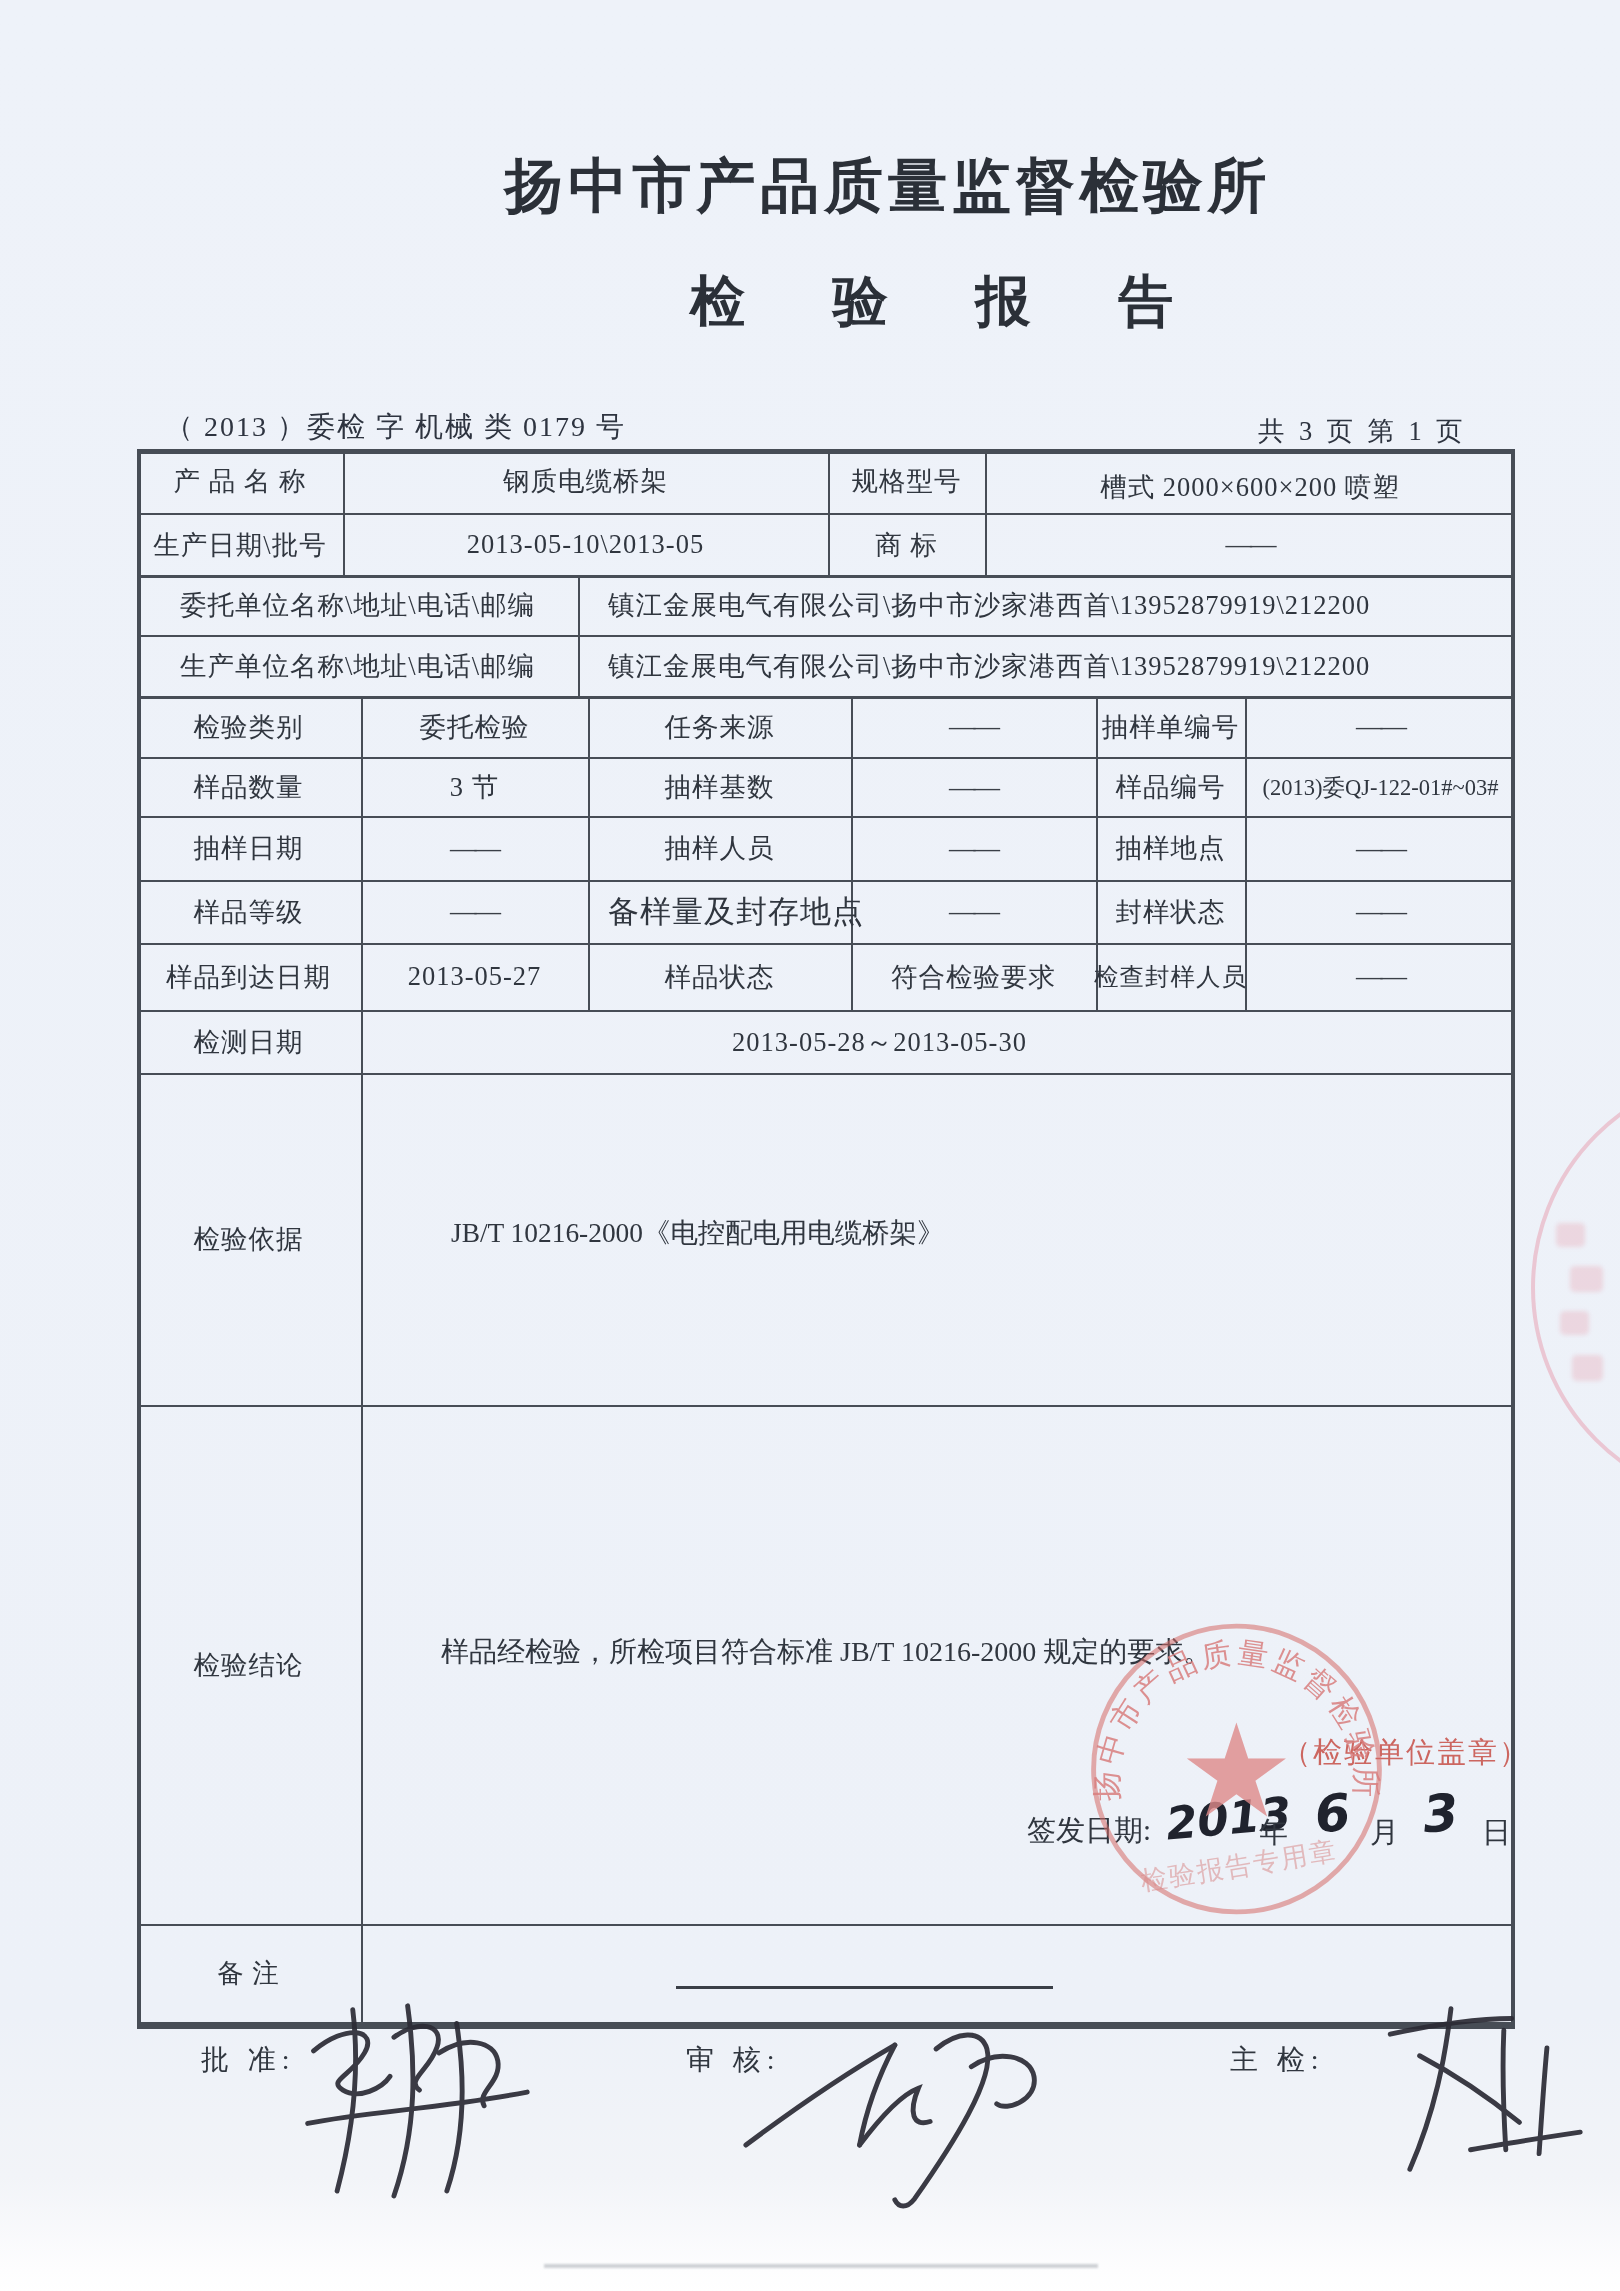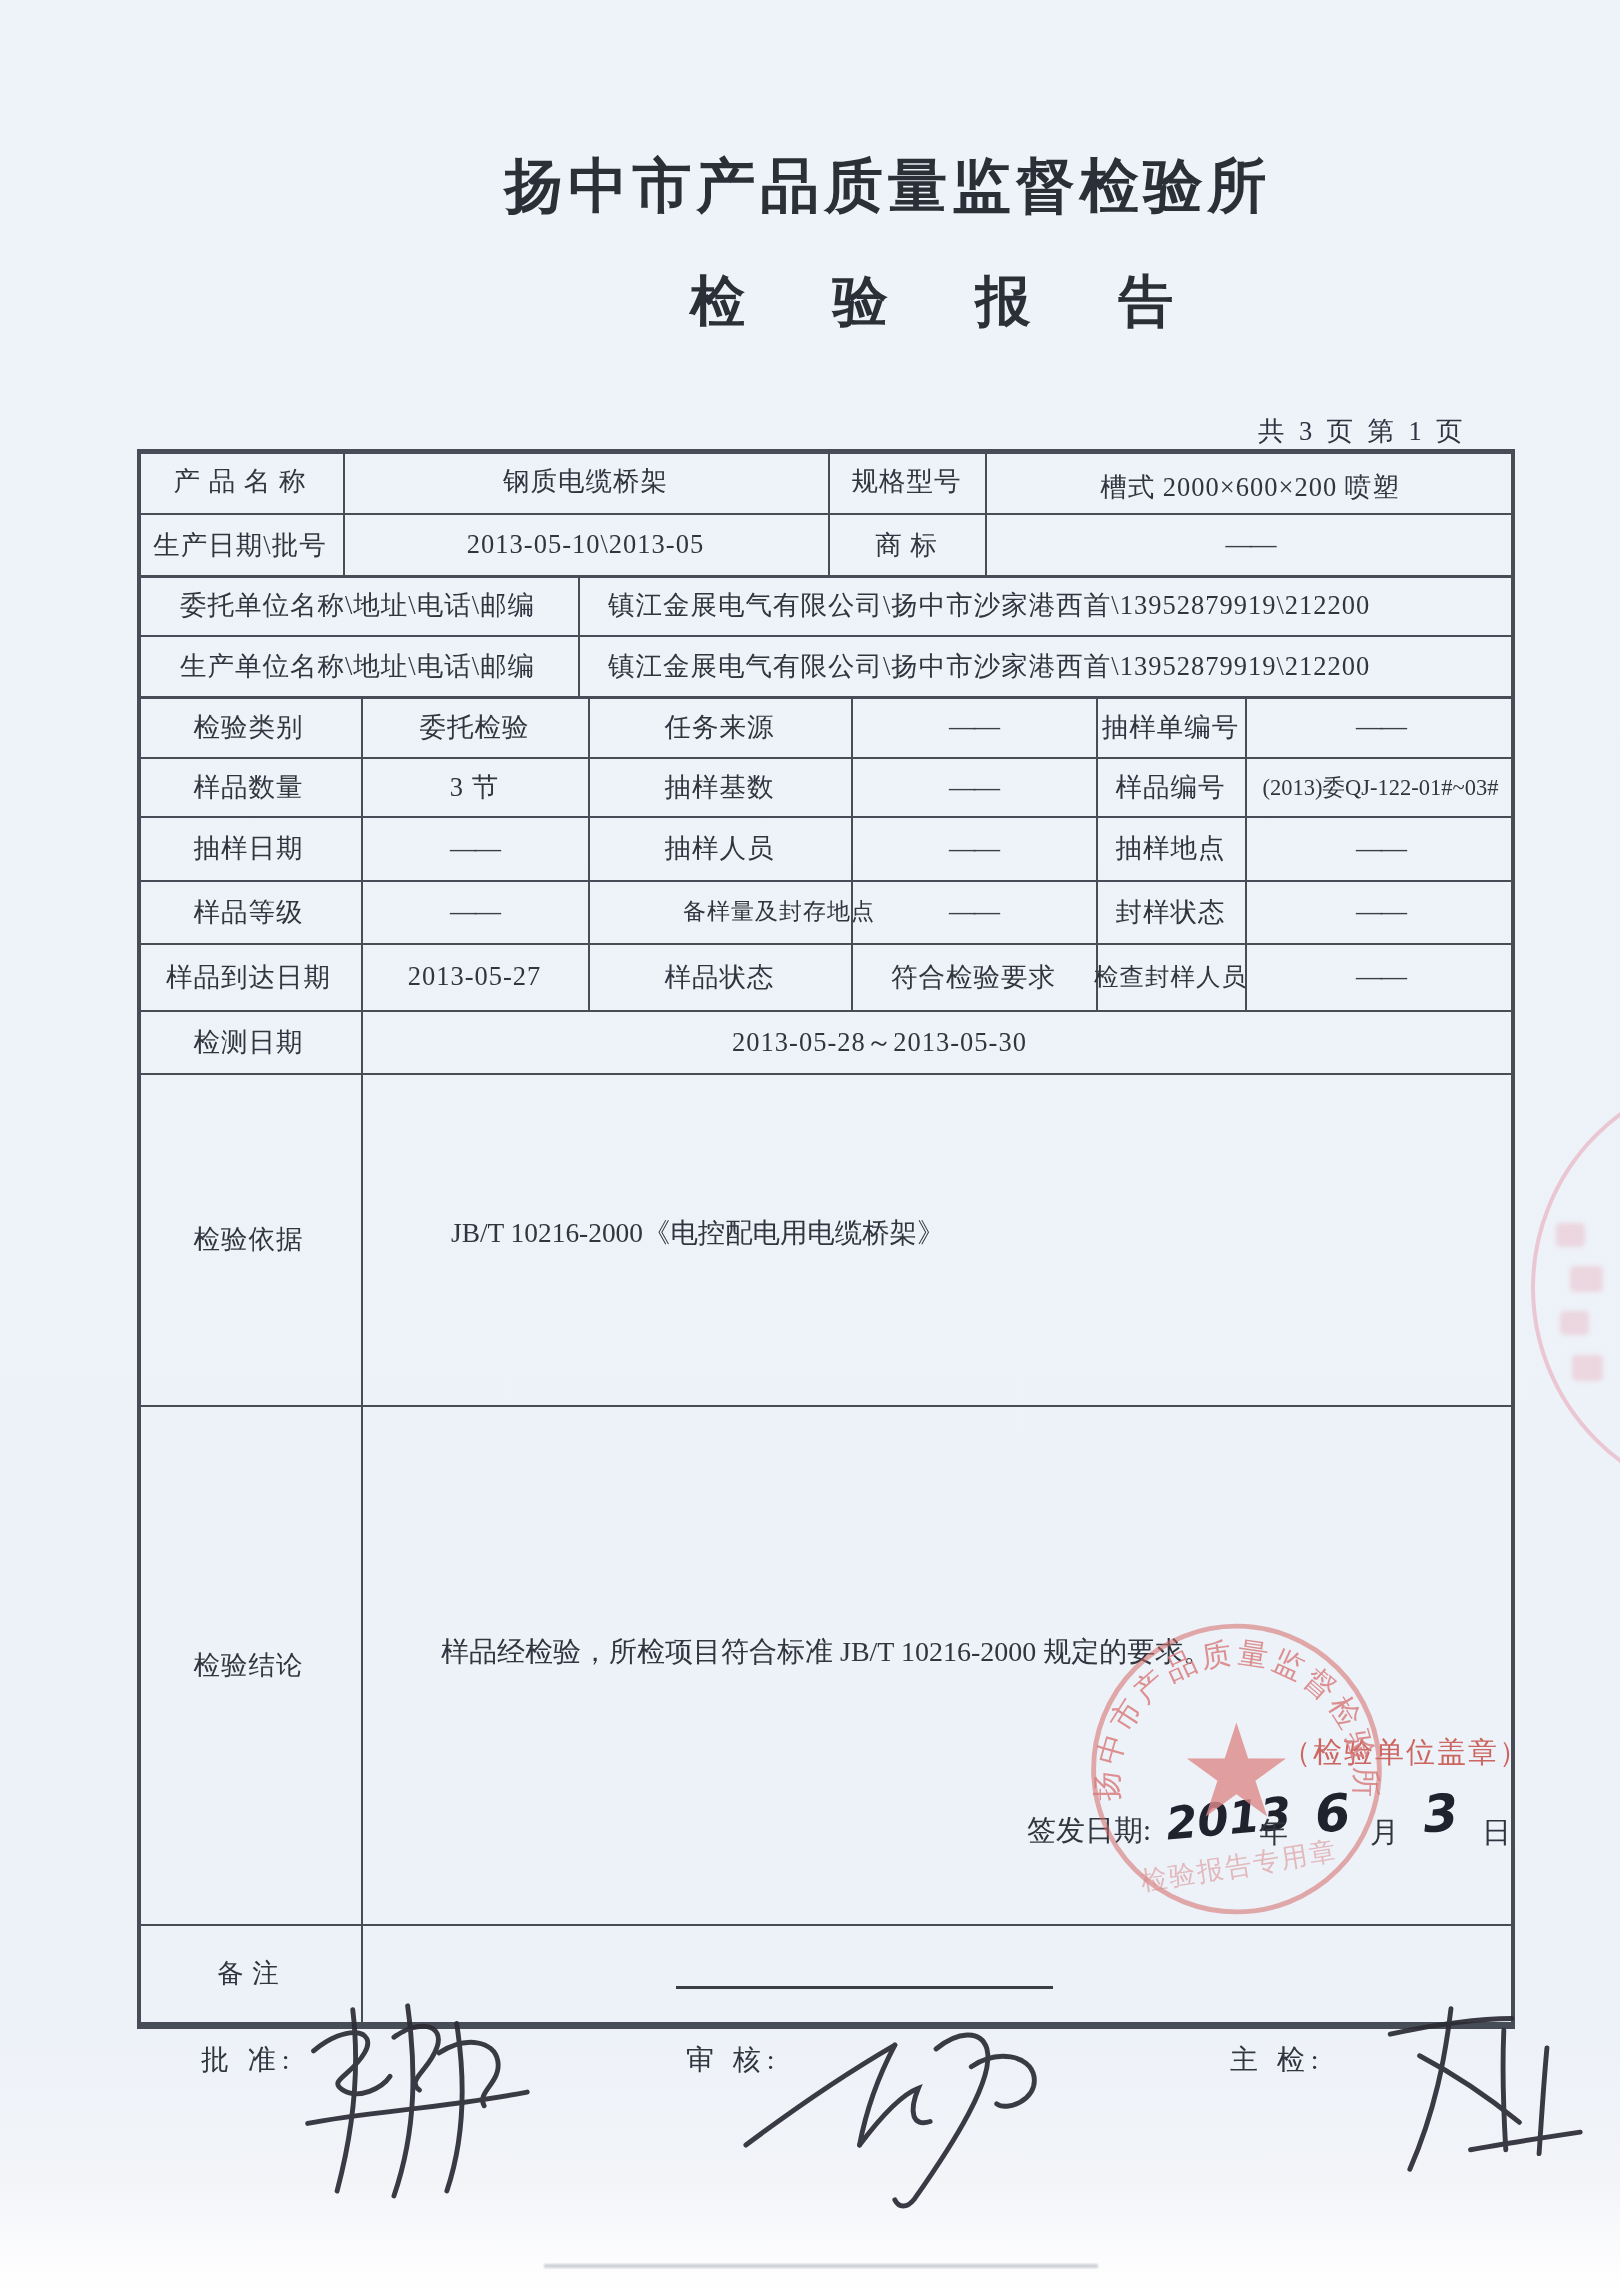--- a/index.html
+++ b/index.html
@@ -35,20 +35,21 @@
   .smudge{position:absolute;left:544px;top:2264px;width:554px;height:3.9px;
           background:rgba(120,128,138,.35);filter:blur(1px);}
 </style>
 </head>
 <body>
 
 <div class="sheet">
 
   <div class="org">扬中市产品质量监督检验所</div>
   <div class="rpt">检 验 报 告</div>
+  <div class="docno">（ 2013 ）委检 字 机械 类 0179 号</div>
   <div class="pageno">共 3 页 第 1 页</div>
 
   <div class="hline" style="left:137px;top:449px;width:1378px;height:4.9px"></div>
   <div class="hline" style="left:137px;top:2022px;width:1378px;height:6.9px"></div>
   <div class="vline" style="left:137px;top:449px;width:3.9px;height:1580px"></div>
   <div class="vline" style="left:1511px;top:449px;width:3.9px;height:1580px"></div>
 
   <div class="hline" style="left:137px;top:513px;width:1378px;height:2px"></div>
   <div class="hline" style="left:137px;top:575px;width:1378px;height:2.9px"></div>
   <div class="hline" style="left:137px;top:635px;width:1378px;height:2px"></div>
@@ -106,21 +107,21 @@
 
   <div class="cell" style="left:137px;top:816px;width:223px;height:64px">抽样日期</div>
   <div class="cell dash" style="left:361px;top:816px;width:227px;height:64px">——</div>
   <div class="cell" style="left:588px;top:816px;width:263px;height:64px">抽样人员</div>
   <div class="cell dash" style="left:851px;top:816px;width:245px;height:64px">——</div>
   <div class="cell" style="left:1096px;top:816px;width:149px;height:64px">抽样地点</div>
   <div class="cell dash" style="left:1245px;top:816px;width:271px;height:64px">——</div>
 
   <div class="cell" style="left:137px;top:880px;width:223px;height:63px">样品等级</div>
   <div class="cell dash" style="left:361px;top:880px;width:227px;height:63px">——</div>
-  <div class="cell" style="left:623px;top:880px;width:312px;height:63px;font-size:23px">备样量及封存地点</div>
+  <div class="cell" style="left:580px;top:880px;width:312px;height:63px;font-size:31px">备样量及封存地点</div>
   <div class="cell dash" style="left:851px;top:880px;width:245px;height:63px">——</div>
   <div class="cell" style="left:1096px;top:880px;width:149px;height:63px">封样状态</div>
   <div class="cell dash" style="left:1245px;top:880px;width:271px;height:63px">——</div>
 
   <div class="cell" style="left:137px;top:943px;width:223px;height:67px">样品到达日期</div>
   <div class="cell" style="left:361px;top:943px;width:227px;height:67px">2013-05-27</div>
   <div class="cell" style="left:851px;top:943px;width:245px;height:67px">符合检验要求</div>
   <div class="cell" style="left:588px;top:943px;width:263px;height:67px">样品状态</div>
   <div class="cell" style="left:1096px;top:943px;width:149px;height:67px;font-size:24.5px">检查封样人员</div>
   <div class="cell dash" style="left:1245px;top:943px;width:271px;height:67px">——</div>

